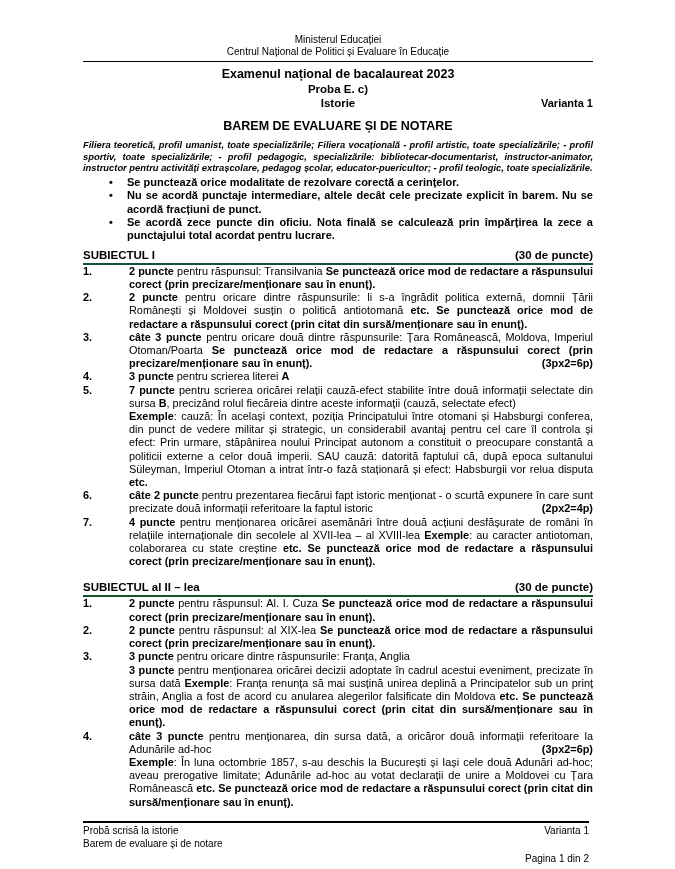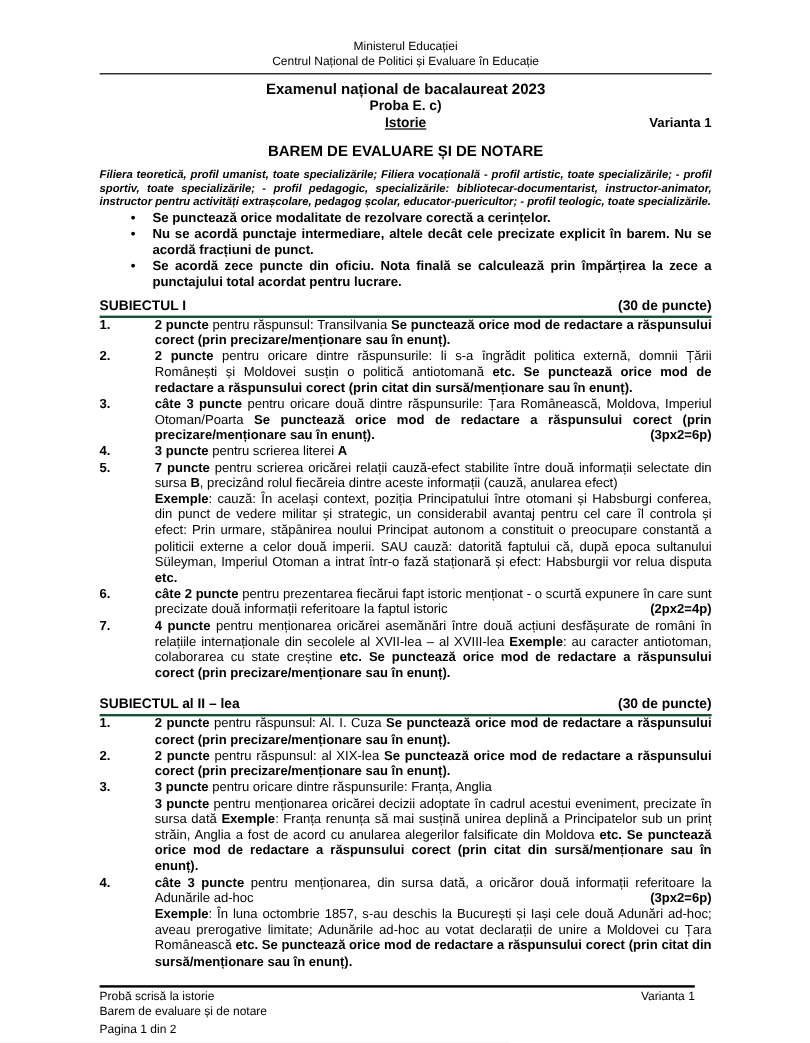--- a/index.html
+++ b/index.html
@@ -11,21 +11,21 @@
     padding:34px 82px 0 83px;
     font-family:"Liberation Sans", sans-serif;
     color:#000;
     overflow:hidden;
   }
   .hdr{font-size:10px;line-height:12px;text-align:center;}
   .toprule{border-top:1px solid #000;margin-top:3px;}
   .title-block{margin-top:5px;text-align:center;font-weight:bold;}
   .title1{font-size:12.5px;line-height:15px;}
   .title2{font-size:11.5px;line-height:14px;}
-  .title3row{position:relative;font-size:11.5px;line-height:14px;text-decoration:underline;}
+  .title3row{position:relative;font-size:11.5px;line-height:14px;}
   .variant{position:absolute;right:0;top:0;font-size:11px;}
   .barem{margin-top:9px;text-align:center;font-weight:bold;font-size:12.5px;line-height:15px;}
   .filiera{
     margin-top:5px;
     font-size:9.4px;line-height:11.6px;
     font-weight:bold;font-style:italic;
     text-align:justify;
   }
   ul.bullets{list-style:none;margin:2px 0 0 0;padding:0 0 0 26px;font-weight:bold;font-size:11px;line-height:13.4px;}
   ul.bullets li{display:flex;}
@@ -40,26 +40,26 @@
   }
   .items{font-size:10.9px;line-height:13.2px;}
   .item{display:flex;}
   .item .num{width:14px;flex-shrink:0;font-weight:bold;}
   .item .ibody{flex:1;min-width:0;}
   .para{text-align:justify;margin-left:32px;}
   .b{font-weight:bold;}
   .i{}
   .pr{float:right;font-weight:bold;}
   .footer{
-    position:absolute;left:83px;right:96px;top:821px;
+    position:absolute;left:83px;right:86px;top:821px;
     border-top:2px solid #000;
     font-size:10px;line-height:13px;padding-top:1px;
   }
   .frow{display:flex;justify-content:space-between;}
-  .fpage{text-align:left;margin-top:2px;}
+  .fpage{text-align:right;margin-top:2px;}
 </style>
 </head>
 <body>
 
 <div class="page">
 
   <div class="hdr">
     <div>Ministerul Educației</div>
     <div>Centrul Național de Politici și Evaluare în Educație</div>
   </div>
@@ -119,21 +119,21 @@
         </div>
         <div class="item">
           <span class="num">4.</span>
           <div class="ibody">
             <div class="para"><span class="b">3 puncte </span><span>pentru scrierea literei </span><span class="b">A</span></div>
           </div>
         </div>
         <div class="item">
           <span class="num">5.</span>
           <div class="ibody">
-            <div class="para"><span class="b">7 puncte </span><span>pentru scrierea oricărei relații cauză-efect stabilite între două informații selectate din sursa </span><span class="b">B</span><span>, precizând rolul fiecăreia dintre aceste informații (</span><span class="i">cauză</span><span>, anularea </span><span class="i">efect</span><span>)</span></div>
+            <div class="para"><span class="b">7 puncte </span><span>pentru scrierea oricărei relații cauză-efect stabilite între două informații selectate din sursa </span><span class="b">B</span><span>, precizând rolul fiecăreia dintre aceste informații (</span><span class="i">cauză</span><span>, selectate </span><span class="i">efect</span><span>)</span></div>
             <div class="para"><span class="b">Exemple</span><span>: cauză: </span><span class="i">În același context, poziția Principatului între otomani și Habsburgi conferea, din punct de vedere militar și strategic, un considerabil avantaj pentru cel care îl controla </span><span>și efect: </span><span class="i">Prin urmare, stăpânirea noului Principat autonom a constituit o preocupare constantă a politicii externe a celor două imperii. </span><span>SAU cauză: </span><span class="i">datorită faptului că, după epoca sultanului Süleyman, Imperiul Otoman a intrat într-o fază staționară </span><span>și efect: </span><span class="i">Habsburgii vor relua disputa </span><span class="b">etc.</span></div>
           </div>
         </div>
         <div class="item">
           <span class="num">6.</span>
           <div class="ibody">
             <div class="para"><span class="b">câte 2 puncte </span><span>pentru prezentarea fiecărui fapt istoric menționat - o scurtă expunere în care sunt precizate două informații referitoare la faptul istoric</span><span class="pr">(2px2=4p)</span></div>
           </div>
         </div>
         <div class="item">

